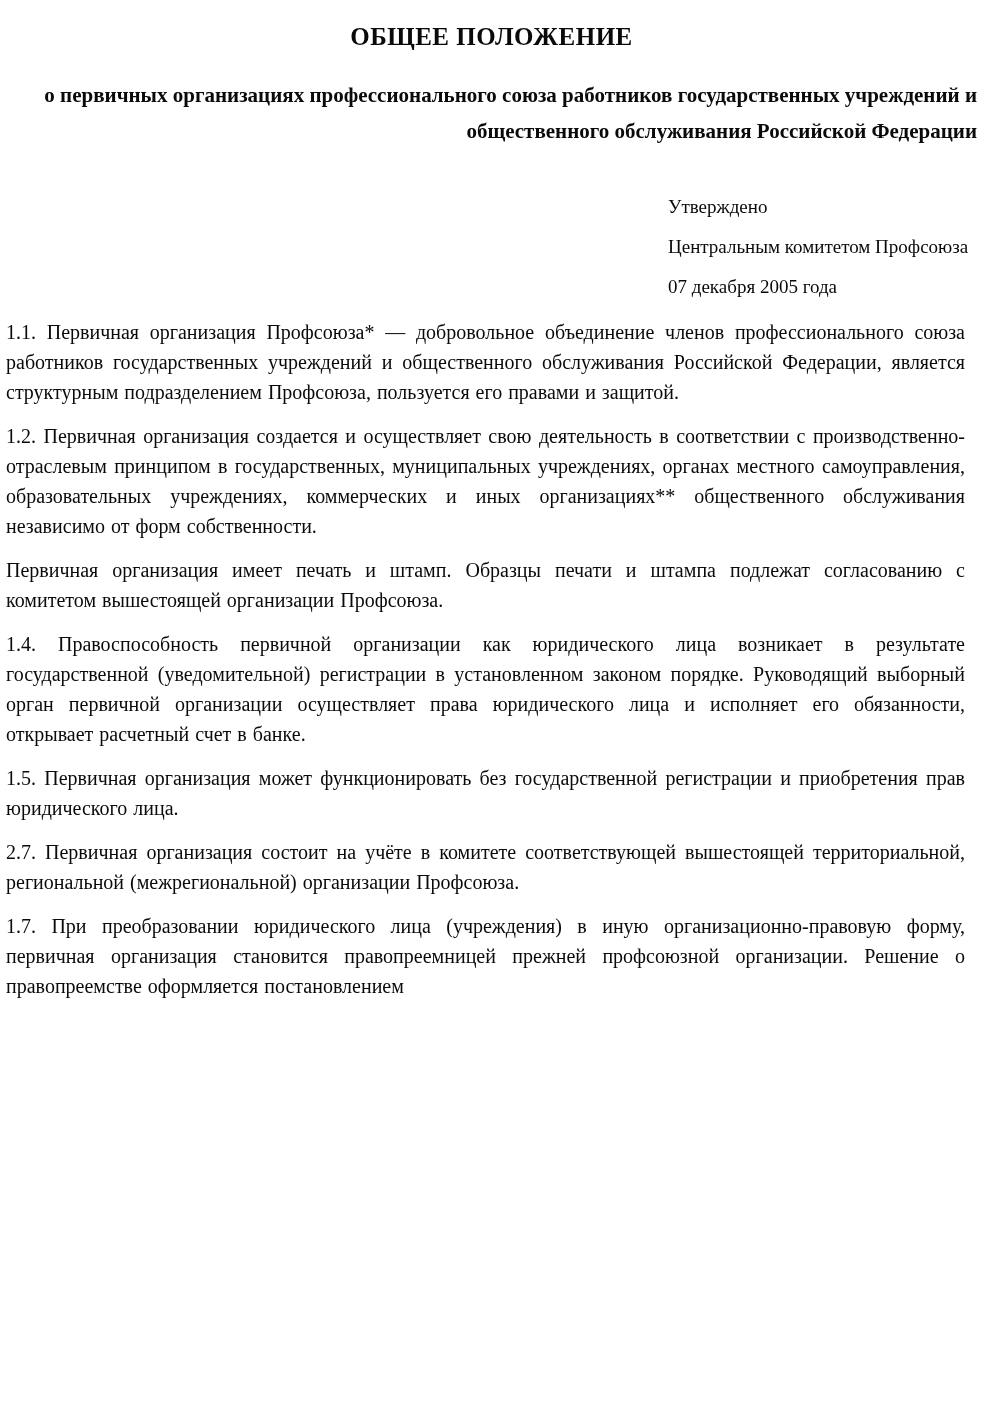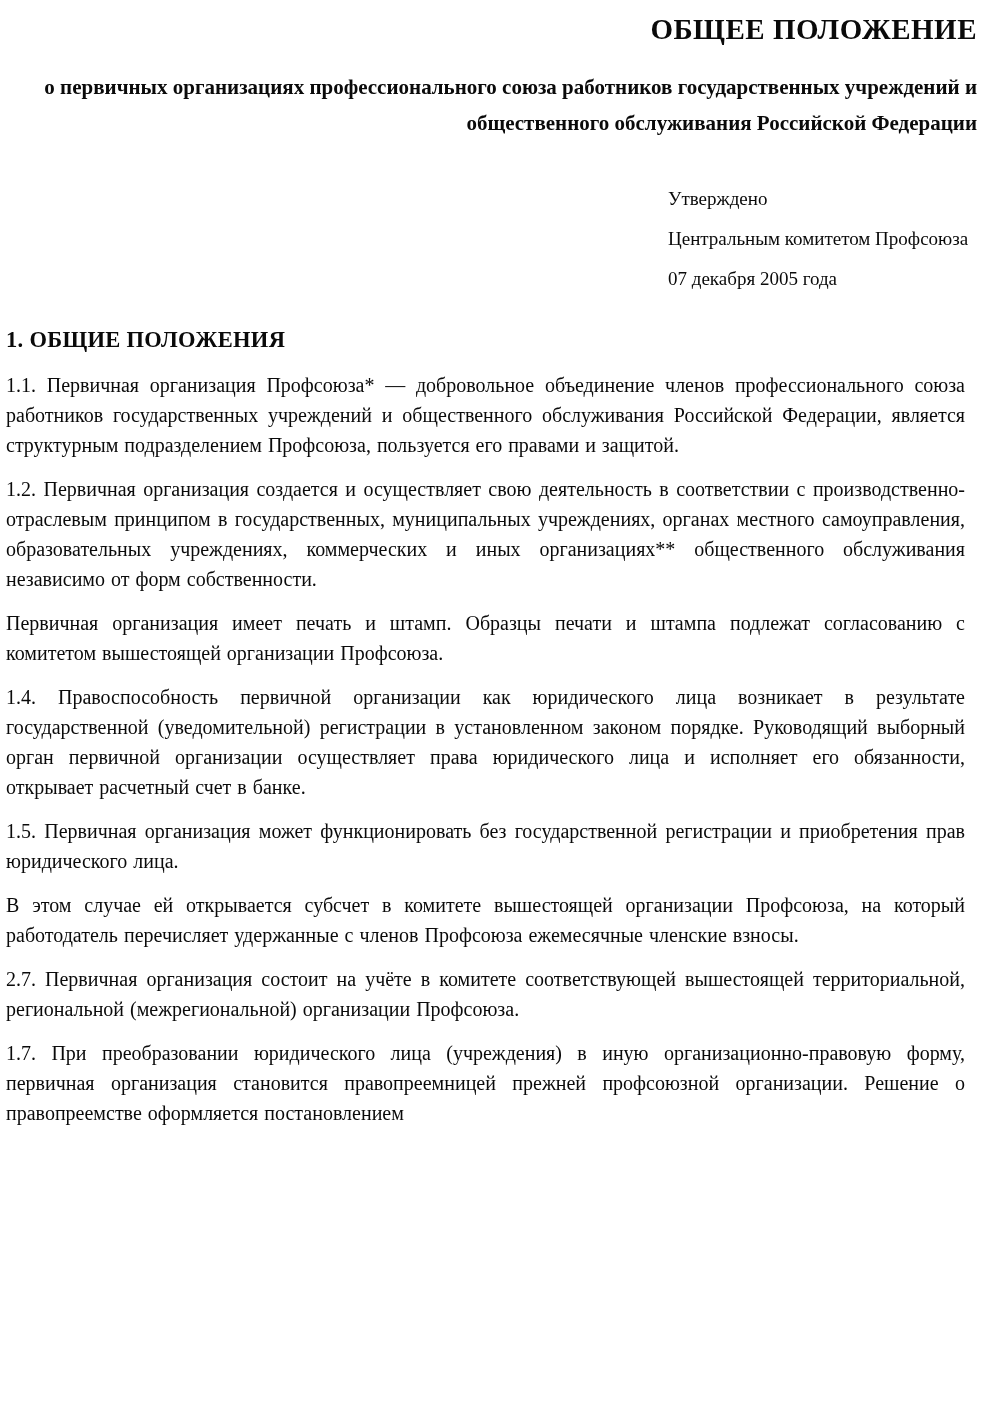--- a/index.html
+++ b/index.html
@@ -16,23 +16,23 @@
     -webkit-font-smoothing: antialiased;
   }
   .page {
     box-sizing: border-box;
     width: 1000px;
     height: 1422px;
     padding: 13px 23px 0 6px;
     overflow: hidden;
   }
   .doc-title {
-    margin: 0;
-    text-align: right;
-    font-size: 29px;
+    margin: 8px;
+    text-align: center;
+    font-size: 25px;
     line-height: 32px;
     font-weight: 700;
     letter-spacing: 0.5px;
   }
   .doc-subtitle {
     margin: 24px 0 0 0;
     text-align: right;
     font-size: 21px;
     line-height: 36px;
     font-weight: 700;
@@ -73,26 +73,24 @@
   <h1 class="doc-title">ОБЩЕЕ ПОЛОЖЕНИЕ</h1>
 
   <h2 class="doc-subtitle">о первичных организациях профессионального союза работников государственных учреждений и общественного обслуживания Российской Федерации</h2>
 
   <div class="approval">
     <p>Утверждено</p>
     <p>Центральным комитетом Профсоюза</p>
     <p>07 декабря 2005 года</p>
   </div>
 
-  <h3 class="section-heading">1. ОБЩИЕ ПОЛОЖЕНИЯ</h3>
 
   <div class="body-text">
     <p>1.1. Первичная организация Профсоюза* — добровольное объединение членов профессионального союза работников государственных учреждений и общественного обслуживания Российской Федерации, является структурным подразделением Профсоюза, пользуется его правами и защитой.</p>
     <p>1.2. Первичная организация создается и осуществляет свою деятельность в соответствии с производственно-отраслевым принципом в государственных, муниципальных учреждениях, органах местного самоуправления, образовательных учреждениях, коммерческих и иных организациях** общественного обслуживания независимо от форм собственности.</p>
     <p>Первичная организация имеет печать и штамп. Образцы печати и штампа подлежат согласованию с комитетом вышестоящей организации Профсоюза.</p>
     <p>1.4. Правоспособность первичной организации как юридического лица возникает в результате государственной (уведомительной) регистрации в установленном законом порядке. Руководящий выборный орган первичной организации осуществляет права юридического лица и исполняет его обязанности, открывает расчетный счет в банке.</p>
     <p>1.5. Первичная организация может функционировать без государственной регистрации и приобретения прав юридического лица.</p>
-    <p>В этом случае ей открывается субсчет в комитете вышестоящей организации Профсоюза, на который работодатель перечисляет удержанные с членов Профсоюза ежемесячные членские взносы.</p>
     <p>2.7. Первичная организация состоит на учёте в комитете соответствующей вышестоящей территориальной, региональной (межрегиональной) организации Профсоюза.</p>
     <p>1.7. При преобразовании юридического лица (учреждения) в иную организационно-правовую форму, первичная организация становится правопреемницей прежней профсоюзной организации. Решение о правопреемстве оформляется постановлением</p>
   </div>
 
 </div>
 
 </body></html>

